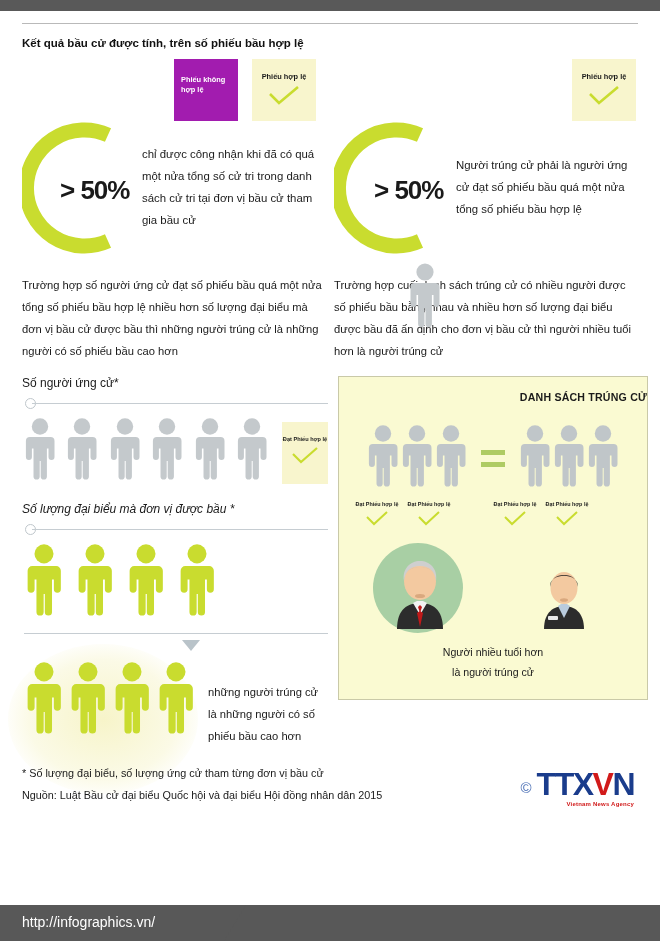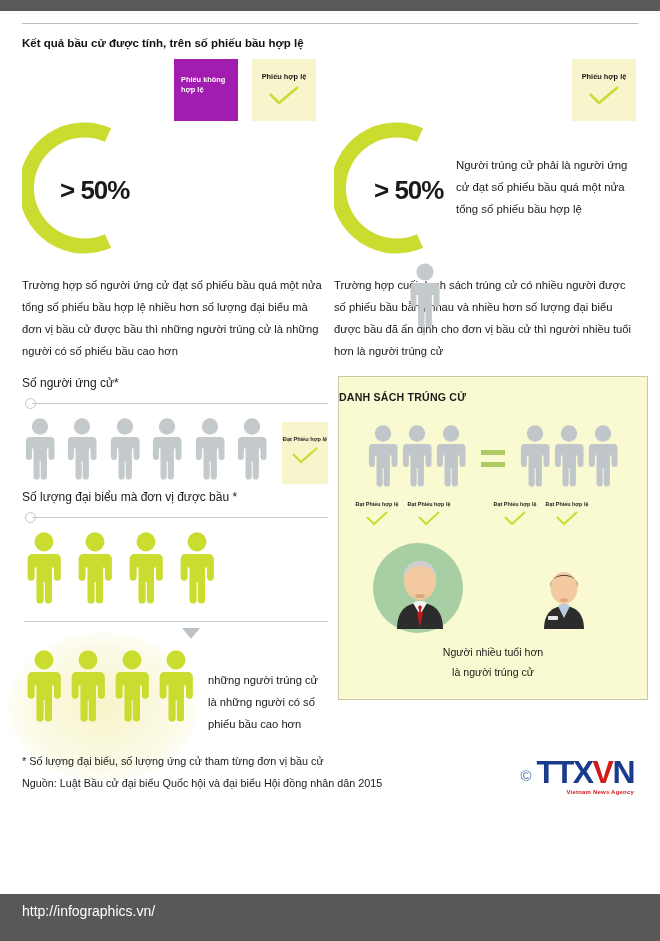--- a/index.html
+++ b/index.html
@@ -99,21 +99,21 @@
     border-right: 9px solid transparent; border-top: 11px solid #b9c3c9;
   }
   .note { font-size: 11.2px; line-height: 1.95; margin-left: 10px; padding-top: 42px; }
 
   
   .panel {
     background: #fafad2; border: 1.5px solid #c9c9a8;
     width: 310px; padding: 14px 0 0 0; position: relative;
   }
   .panel-title {
-    text-align: left; font-size: 10.6px; font-weight: bold; letter-spacing: 0.2px;
+    text-align: right; font-size: 10.6px; font-weight: bold; letter-spacing: 0.2px;
   }
   .panel-people { display: flex; align-items: center; justify-content: center; margin-top: 22px; }
   .eqsign { margin: 0 13px; }
   .eqsign div { width: 24px; height: 5px; background: #aecb63; }
   .eqsign div + div { margin-top: 7px; }
   .tags-row { display: flex; margin-top: 10px; padding: 0 12px; }
   .tag { font-size: 5.4px; font-weight: bold; text-align: center; width: 52px; }
   .tag .chk { margin-top: 3px; }
   .tags-gap { width: 34px; }
 
@@ -133,21 +133,21 @@
   .footer { margin-top: 14px; position: relative; }
   .foot-line { font-size: 10.8px; line-height: 2.05; }
   .logo { position: absolute; right: 4px; top: 6px; display: flex; align-items: center; }
   .copyr { font-size: 15px; color: #4a6fb5; margin-right: 5px; }
   .ttx { font-size: 32px; font-weight: bold; letter-spacing: -1.5px; line-height: 1; text-align: right; }
   .ttx .b { color: #1a3c8c; }
   .ttx .r { color: #d11a1a; }
   .agency { font-size: 6px; font-weight: bold; color: #d11a1a; text-align: right; letter-spacing: 0.2px; margin-top: 1px; }
 
   .urlbar {
-    position: absolute; left: 0; bottom: 0; width: 100%; height: 47px;
+    position: absolute; left: 0; bottom: 0; width: 100%; height: 36px;
     background: #585858; color: #fff;
   }
   .urlbar .txt { font-size: 14px; padding: 9px 0 0 22px; }
   .urlbar::after {
     content: ""; position: absolute; left: 224px; top: 0;
     border-top: 36px solid #585858; border-right: 22px solid transparent;
     width: 0; height: 0;
   }
   .urlbar-lite { position: absolute; left: 224px; top: 0; right: 0; height: 36px; background: #6f6f6f; z-index: -1; }
 </style>
@@ -178,20 +178,21 @@
         </div>
       </div>
 
       <div class="ring-row">
         <div class="ring-wrap">
           <svg width="112" height="142" viewBox="0 0 112 142">
             <path d="M86 18 A58 58 0 1 0 86 124" stroke="#c9dc2f" stroke-width="15" fill="none"></path>
           </svg>
           <div class="pct">&gt; 50%</div>
         </div>
+        <div class="desc">chỉ được công nhận khi đã có quá một nửa tổng số cử tri trong danh sách cử tri tại đơn vị bầu cử tham gia bầu cử</div>
       </div>
     </div>
 
     <div class="col-r">
       <div class="legend-row">
         <div class="legend-box legend-valid">
           <span>Phiếu hợp lệ</span>
           <span class="chk">
             <svg width="34" height="22" viewBox="0 0 34 22">
                 <path d="M3 9 L12 18 L31 2" stroke="#c9dc2f" stroke-width="2.6" fill="none"></path>
@@ -269,21 +270,21 @@
         <div class="valid-tag">
           <span>Đạt Phiếu hợp lệ</span>
           <span class="chk">
             <svg width="30" height="20" viewBox="0 0 30 20">
                 <path d="M3 8 L11 16 L27 2" stroke="#c9dc2f" stroke-width="2.2" fill="none"></path>
               </svg>
           </span>
         </div>
       </div>
 
-      <div class="blk-label" style="margin-top:6px;">Số lượng đại biểu mà đơn vị được bầu *</div>
+      <div class="blk-label" style="margin-top:18px;font-style:italic;">Số lượng đại biểu mà đơn vị được bầu *</div>
       <div class="divider">
         <div class="knob"></div>
         <div class="line"></div>
       </div>
       <div class="people-row" style="margin-top:8px;">
         <span><svg width="44" height="72" viewBox="0 0 34 62">
               <circle cx="17" cy="8.5" r="8.2" fill="#c9dc2f"></circle>
               <path d="M6.5 19 h21 a4 4 0 0 1 4 4 v16 a3 3 0 0 1 -6 0 v-8.5 h-1.6 v28 a3.1 3.1 0 0 1 -6.2 0 v-15.5 h-1 v15.5 a3.1 3.1 0 0 1 -6.2 0 v-28 h-1.6 v8.5 a3 3 0 0 1 -6 0 v-16 a4 4 0 0 1 4 -4 z" fill="#c9dc2f"></path>
             </svg></span>
           <span class="gap"></span>

